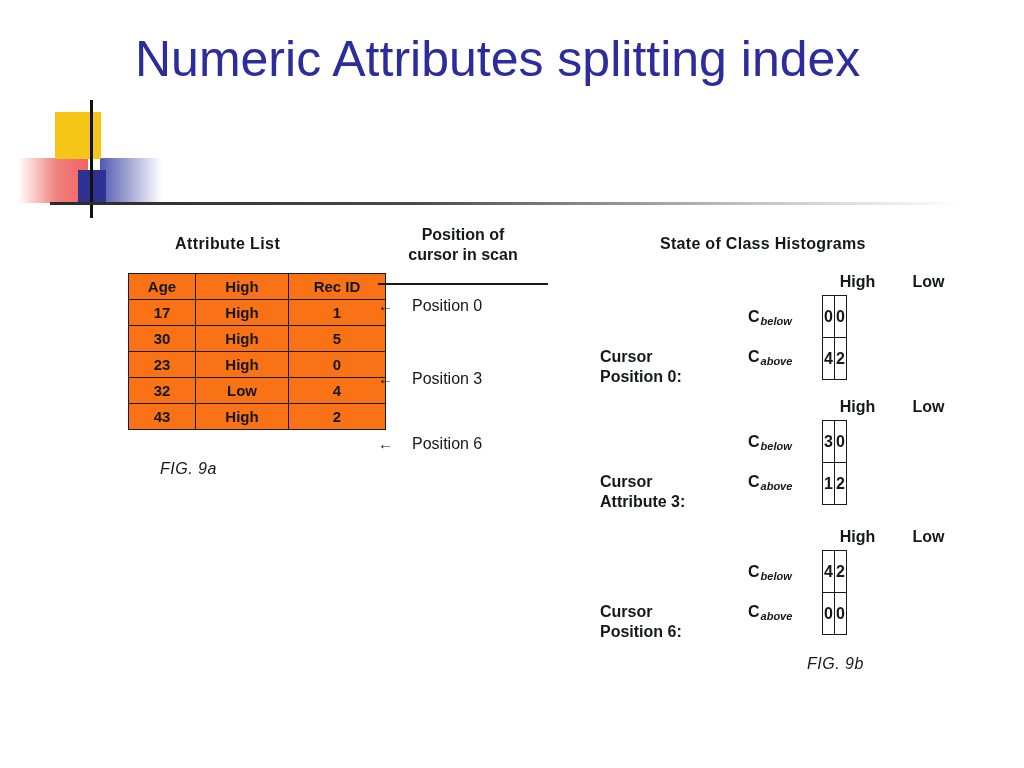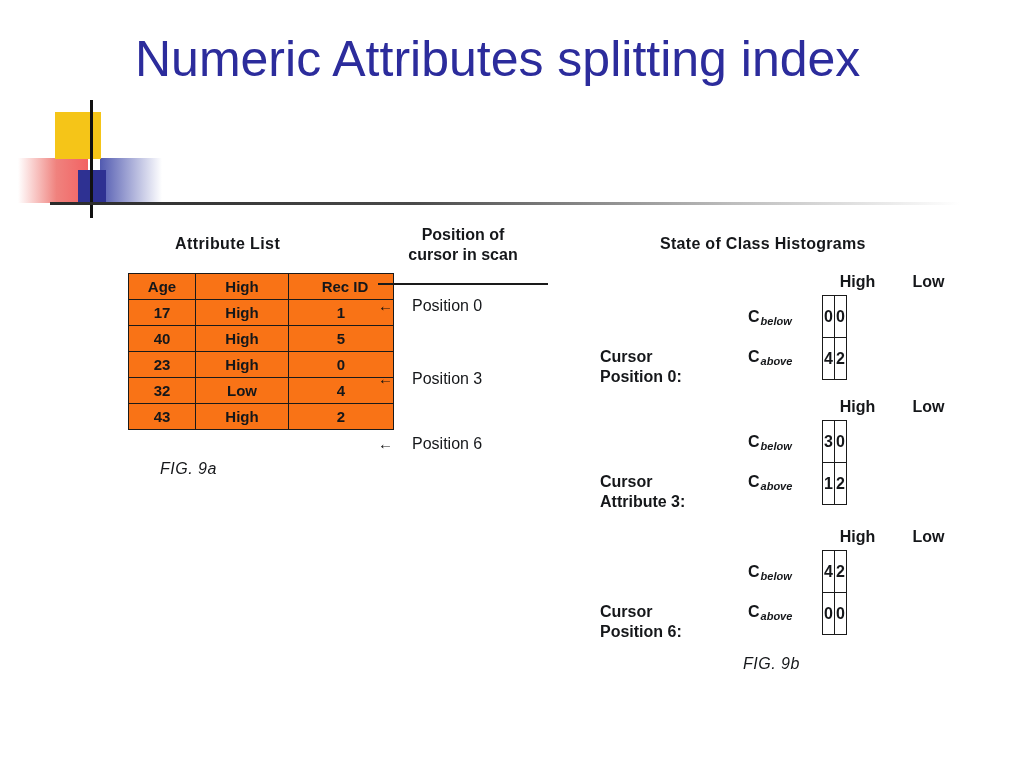--- a/index.html
+++ b/index.html
@@ -131,21 +131,21 @@
     font-size: 15px;
     font-weight: bold;
     text-align: center;
     padding: 2px 0;
     height: 21px;
     font-family: "Liberation Sans", sans-serif;
   }
   table.attr th { font-size: 15px; }
   table.attr .c-age { width: 66px; }
   table.attr .c-class { width: 92px; }
-  table.attr .c-rec { width: 96px; padding-left: 8px; }
+  table.attr .c-rec { width: 96px; }
 
   .pos-head {
     position: absolute;
     left: 378px;
     top: 10px;
     width: 170px;
     text-align: center;
     font-size: 16px;
     font-weight: bold;
     line-height: 1.25;
@@ -243,21 +243,21 @@
     width: 70px;
     height: 39px;
     text-align: center;
     vertical-align: middle;
     font-size: 16px;
     font-weight: bold;
   }
 
   .fig9b {
     position: absolute;
-    left: 743px;
+    left: 807px;
     top: 440px;
   }
 </style>
 </head>
 <body>
 
 <div class="slide">
 
   <div class="deco">
     <div class="redfade"></div>
@@ -280,21 +280,21 @@
         <th class="c-age">Age</th>
         <th class="c-class">High</th>
         <th class="c-rec">Rec ID</th>
       </tr>
       <tr>
         <td>17</td>
         <td>High</td>
         <td>1</td>
       </tr>
       <tr>
-        <td>40</td>
+        <td>30</td>
         <td>High</td>
         <td>5</td>
       </tr>
       <tr>
         <td>23</td>
         <td>High</td>
         <td>0</td>
       </tr>
       <tr>
         <td>32</td>

